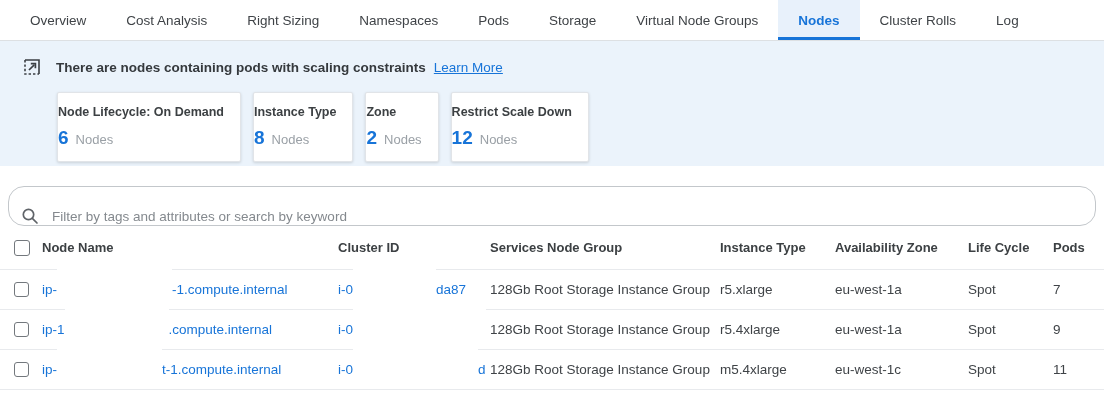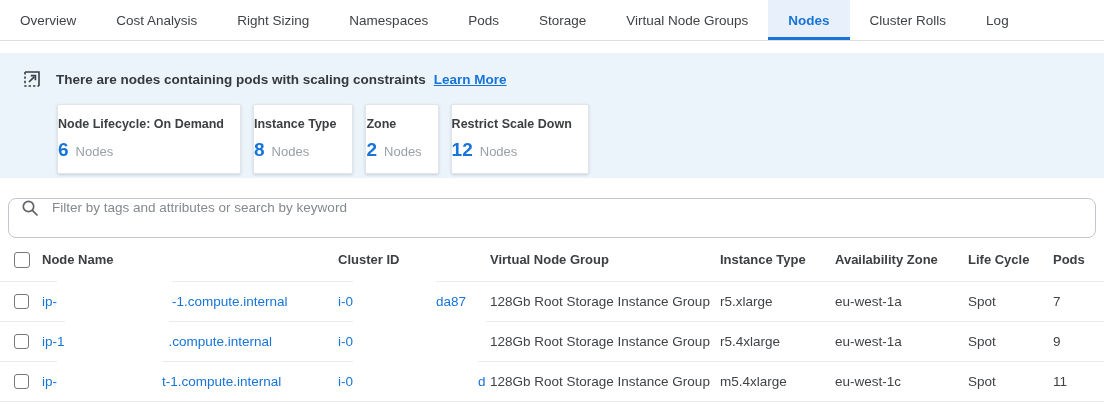--- a/index.html
+++ b/index.html
@@ -4,39 +4,39 @@
 <style>
   * { box-sizing: border-box; }
   html,body { margin:0; padding:0; }
   body {
     width:1104px; height:404px; overflow:hidden; background:#fff;
     font-family:"Liberation Sans", sans-serif; color:#3c4043;
     -webkit-font-smoothing:antialiased;
   }
 
   
-  .tabbar { display:flex; align-items:stretch; height:41px; border-bottom:1px solid #dde0e3; padding-left:0; background:#fff; }
+  .tabbar { display:flex; align-items:stretch; height:41px; border-bottom:1px solid #dde0e3; padding-left:10px; background:#fff; }
   .tab { display:flex; align-items:center; padding:0 20px; font-size:13.5px; color:#3f4347; cursor:pointer; white-space:nowrap; }
   .tab.active { color:#1774d8; background:#e8f1fb; box-shadow:inset 0 -3px 0 #1774d8; font-weight:600; }
 
   
-  .banner { margin-top:12px; height:125px; background:#ebf3fb; padding:16px 0 0 22px; }
+  .banner { margin-top:0; height:125px; background:#ebf3fb; padding:16px 0 0 22px; }
   .banner-head { display:flex; align-items:center; font-size:13.5px; font-weight:700; color:#35393d; }
   .banner-icon { display:inline-flex; margin-right:14px; }
   .banner-msg { margin-right:8px; }
-  .banner-link { color:#1774d8; text-decoration:underline; cursor:pointer; font-weight:700; }
+  .banner-link { color:#1774d8; text-decoration:underline; cursor:pointer; font-weight:400; }
   .cards { display:flex; gap:12px; margin:15px 0 0 35px; }
   .card { background:#fff; border:1px solid #e1e4e8; border-radius:2px; box-shadow:0 1px 3px rgba(0,0,0,0.14); padding:12px 16px 12px 0; cursor:pointer; }
   .card-title { font-size:12.5px; font-weight:700; color:#3c4043; white-space:nowrap; }
   .card-stat { margin-top:8px; display:flex; align-items:baseline; gap:7px; }
   .card-count { font-size:19px; font-weight:600; color:#1774d8; }
   .card-unit { font-size:13px; color:#9aa0a6; }
 
   
-  .searchbar { margin:20px 8px 0 8px; height:40px; border:1px solid #c3c7cb; border-radius:8px; display:flex; align-items:flex-start; padding:0 12px; gap:11px; background:#fff; }
+  .searchbar { margin:20px 8px 0 8px; height:40px; border:1px solid #c3c7cb; border-radius:16px; display:flex; align-items:flex-end; padding:0 12px; gap:11px; background:#fff; }
   .searchbar input { border:none; outline:none; flex:1; font-size:13.5px; color:#3c4043; font-family:inherit; background:transparent; }
   .searchbar input::placeholder { color:#84898e; }
 
   
   .grid-cols { display:grid; grid-template-columns:42px 296px 152px 230px 115px 133px 85px 1fr; align-items:center; }
   .thead { height:43px; font-size:13px; font-weight:700; color:#3c4043; }
   .trow { height:40px; font-size:13.5px; color:#3f4347; position:relative; }
   .trow::before { content:""; position:absolute; top:0; left:0; right:0; height:1px; background:#e8eaed; }
   .cell { overflow:hidden; white-space:nowrap; }
   .cell-check { padding-left:14px; display:flex; align-items:center; height:100%; }
@@ -119,21 +119,21 @@
 </div>
 
 <div class="table">
 
   <div class="grid-cols thead">
     <div class="cell-check">
         <span class="checkbox"></span>
       </div>
     <div class="cell">Node Name</div>
     <div class="cell">Cluster ID</div>
-    <div class="cell">Virtual Node Group</div>
+    <div class="cell">Services Node Group</div>
     <div class="cell">Instance Type</div>
     <div class="cell">Availability Zone</div>
     <div class="cell">Life Cycle</div>
     <div class="cell">Pods</div>
   </div>
 
   <div class="grid-cols trow">
     <div class="cell-check">
         <span class="checkbox"></span>
       </div>

